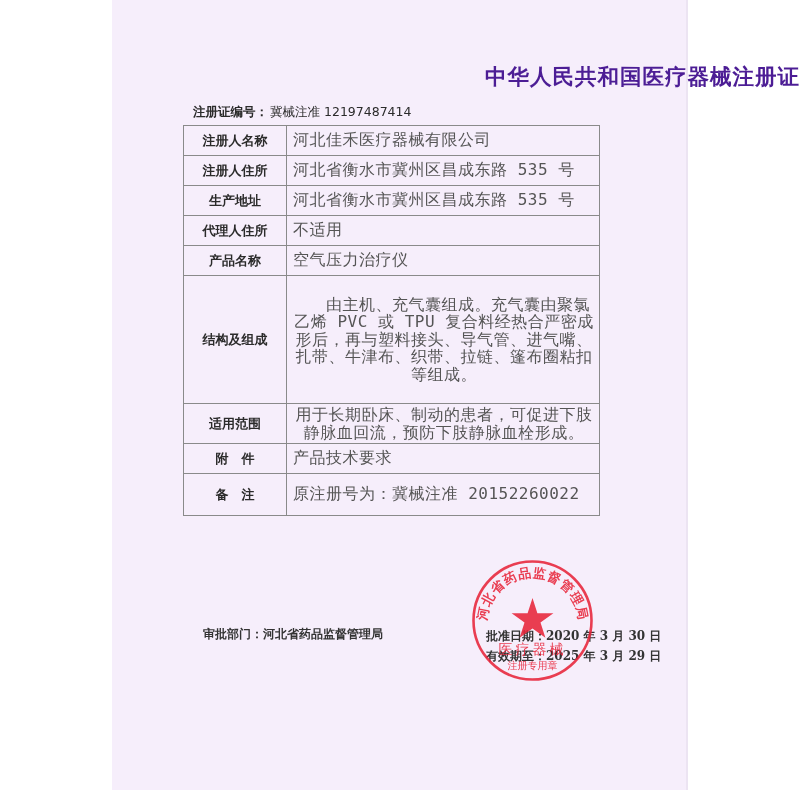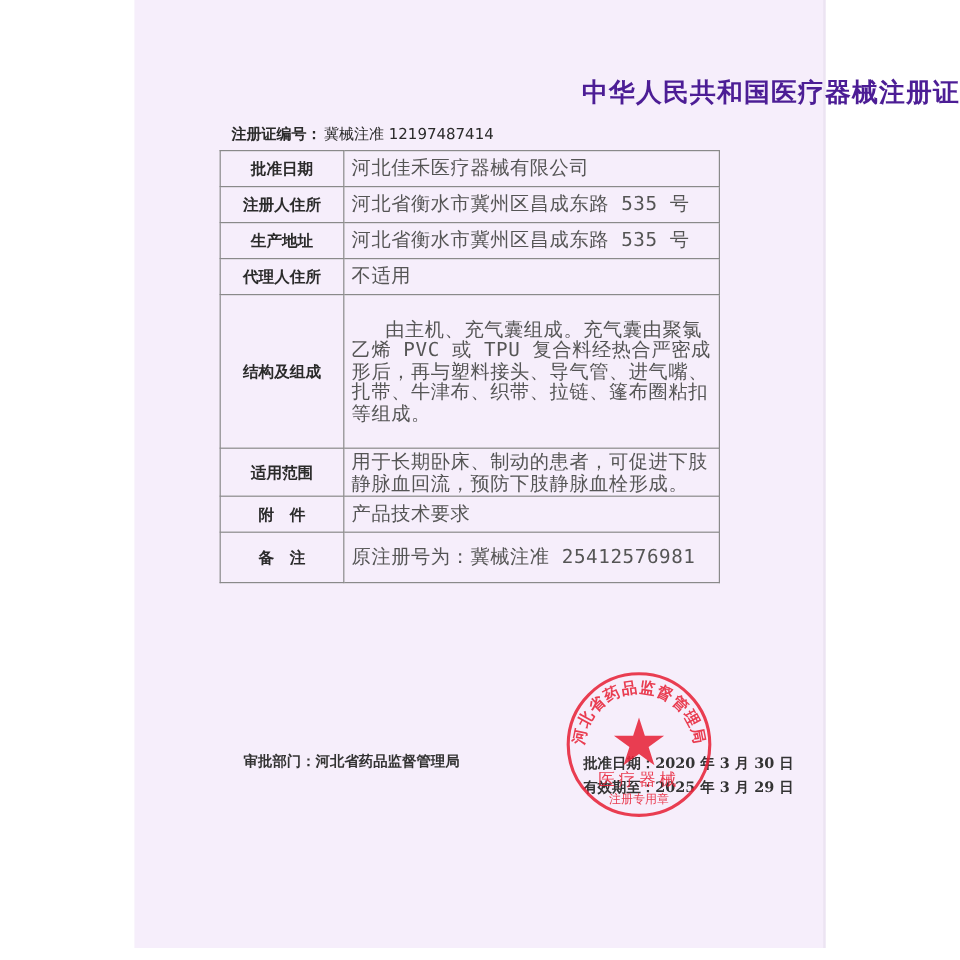--- a/index.html
+++ b/index.html
@@ -33,21 +33,21 @@
   }
   td.label {
     width: 102px; text-align: center; font-weight: bold;
     font-size: 13px; color: #2b2b2b;
   }
   td.value {
     padding-left: 6px !important; font-size: 16px; color: #555;
     font-family: "DejaVu Sans Mono", "Liberation Mono", monospace;
     letter-spacing: 0.5px;
   }
-  td.value.para { line-height: 17.5px; padding-right: 4px !important; }
+  td.value.para { line-height: 17.5px; padding-right: 4px !important; text-align: center; }
   .indent { display: inline-block; width: 28px; }
   .footer-left {
     position: absolute; left: 203px; top: 626px;
     font-size: 12px; font-weight: bold; color: #333;
   }
   .footer-right {
     position: absolute; left: 438px; top: 626px;
     font-size: 12px; font-weight: bold; color: #333; line-height: 20px; margin-left: 48px;
   }
   .footer-right .row { white-space: nowrap; }
@@ -64,50 +64,54 @@
 
 <div class="title">中华人民共和国医疗器械注册证</div>
 
 <div class="regno">
   <span>注册证编号：</span><span class="num">冀械注准 12197487414</span>
 </div>
 
 <table class="cert">
   <tbody>
       <tr style="height:30px">
-    <td class="label">批准日期</td>
+    <td class="label">注册人名称</td>
     <td class="value">河北佳禾医疗器械有限公司</td>
   </tr>
   <tr style="height:30px">
     <td class="label">注册人住所</td>
     <td class="value">河北省衡水市冀州区昌成东路 535 号</td>
   </tr>
   <tr style="height:30px">
     <td class="label">生产地址</td>
     <td class="value">河北省衡水市冀州区昌成东路 535 号</td>
   </tr>
   <tr style="height:30px">
     <td class="label">代理人住所</td>
     <td class="value">不适用</td>
+  </tr>
+  <tr style="height:30px">
+    <td class="label">产品名称</td>
+    <td class="value">空气压力治疗仪</td>
   </tr>
   <tr style="height:128px">
     <td class="label">结构及组成</td>
     <td class="value para"><span class="indent"></span><span>由主机、充气囊组成。充气囊由聚氯乙烯 PVC 或 TPU 复合料经热合严密成形后，再与塑料接头、导气管、进气嘴、扎带、牛津布、织带、拉链、篷布圈粘扣等组成。</span></td>
   </tr>
   <tr style="height:40px">
     <td class="label">适用范围</td>
     <td class="value para">用于长期卧床、制动的患者，可促进下肢静脉血回流，预防下肢静脉血栓形成。</td>
   </tr>
   <tr style="height:30px">
     <td class="label">附　件</td>
     <td class="value">产品技术要求</td>
   </tr>
   <tr style="height:42px">
     <td class="label">备　注</td>
-    <td class="value">原注册号为：冀械注准 25412576981</td>
+    <td class="value">原注册号为：冀械注准 20152260022</td>
   </tr>
 </tbody>
   </table>
 
 <div class="footer-left">
   <span>审批部门：</span><span>河北省药品监督管理局</span>
 </div>
 
 <div class="footer-right">
   <div class="row">

